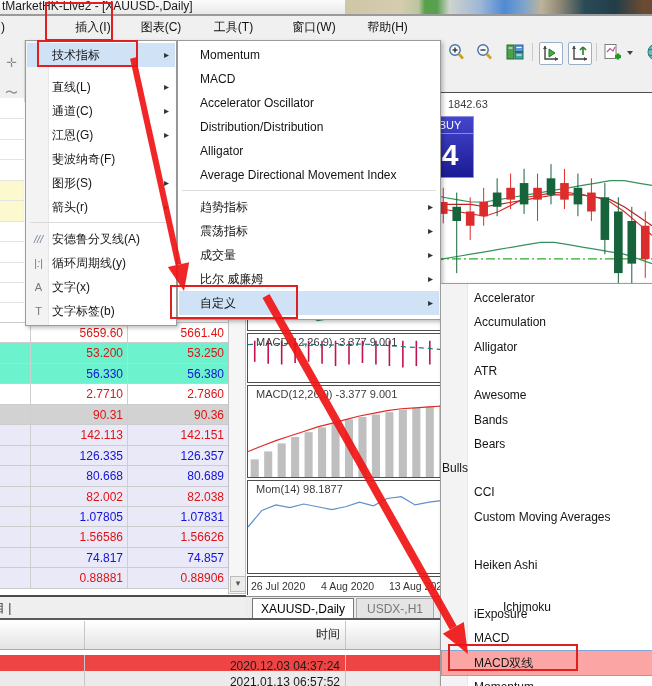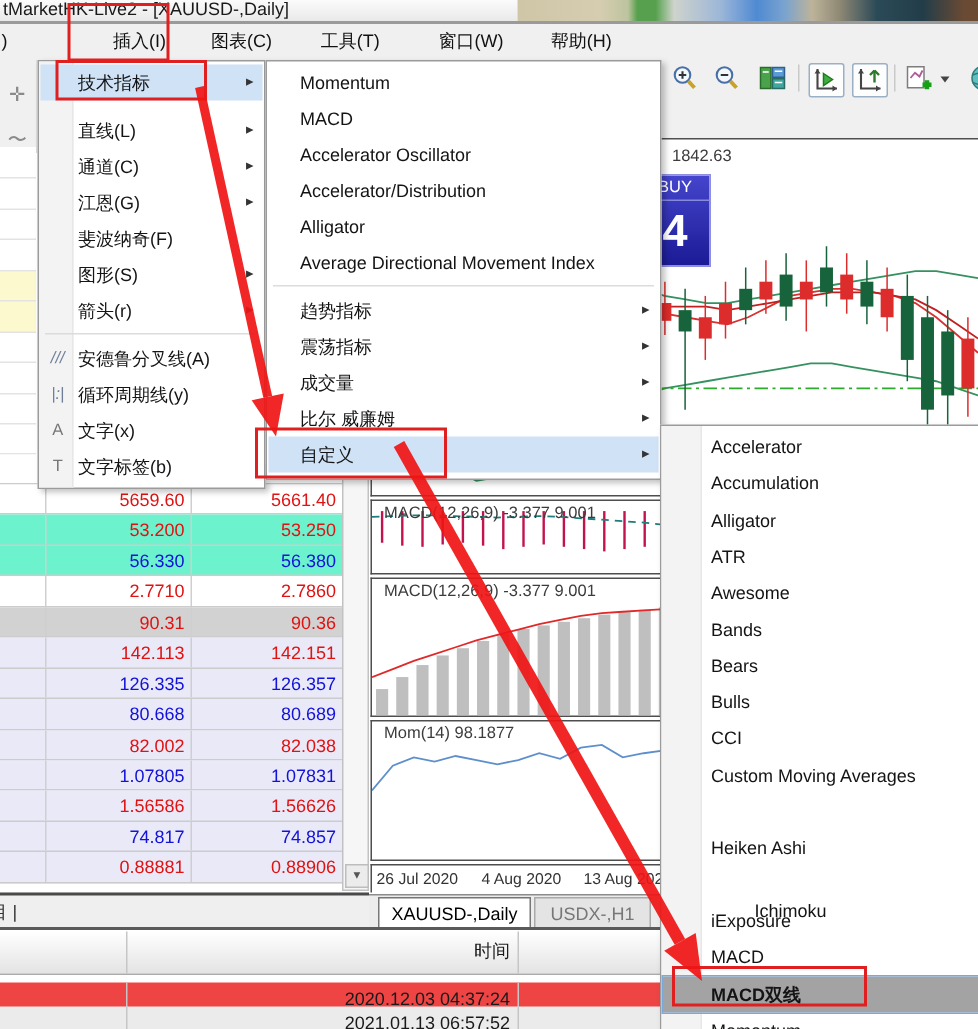--- a/index.html
+++ b/index.html
@@ -60,21 +60,21 @@
   .bt-cell-time{position:absolute;left:84px;width:256px;text-align:right;font-size:12px;line-height:22px;color:#1a1a1a;}
   .bt-div{position:absolute;top:0;bottom:0;width:1px;background:#c6c6c6;}
   .bt-head .bt-cell-time{line-height:27px;}
   
   .menu{position:absolute;background:#fff;border:1px solid #9b9b9b;box-shadow:2px 2px 4px rgba(0,0,0,.25);z-index:10;}
   .menu.gutter::before{content:"";position:absolute;left:0;top:0;bottom:0;width:22px;background:#f3f3f3;border-right:1px solid #e7e7e7;}
   .menu.gutter-wide::before{content:"";position:absolute;left:0;top:0;bottom:0;width:26px;background:#f3f3f3;border-right:1px solid #e7e7e7;}
   .mi{position:absolute;left:1px;right:1px;cursor:default;white-space:nowrap;color:#141414;}
   .mi .mi-label{position:relative;}
   .mi.hl{background:#cfe2f6;}
-  .mi.boxed{background:#a3a3a3;outline:1px solid #7da7d8;font-weight:bold;}
+  .mi.boxed{background:#fca5a5;outline:1px solid #7da7d8;}
   .mi-arrow{position:absolute;right:6px;color:#333;font-size:10px;}
   .mi-icon{position:absolute;left:3px;width:17px;text-align:center;color:#6f7f9a;font-size:11px;font-style:italic;}
   .mi-icon.plain{font-style:normal;color:#777;}
   .menu-separator{position:absolute;left:4px;right:4px;height:1px;background:#dcdcdc;}
   
   #annot{position:absolute;left:0;top:0;z-index:30;pointer-events:none;}
 </style>
 </head>
 <body>
 
@@ -439,39 +439,39 @@
       <div class="menu-separator" style="top: 181px;"></div>
       <div class="mi" style="top: 186px; height: 24px; line-height: 24px;"><span class="mi-icon">///</span><span class="mi-label" style="padding-left: 25px;">安德鲁分叉线(A)</span></div>
       <div class="mi" style="top: 210px; height: 24px; line-height: 24px;"><span class="mi-icon">|:|</span><span class="mi-label" style="padding-left: 25px; margin-top: 16px;">循环周期线(y)</span></div>
       <div class="mi" style="top: 234px; height: 24px; line-height: 24px;"><span class="mi-icon plain">A</span><span class="mi-label" style="padding-left: 25px;">文字(x)</span></div>
       <div class="mi" style="top: 258px; height: 24px; line-height: 24px;"><span class="mi-icon plain">T</span><span class="mi-label" style="padding-left: 25px;">文字标签(b)</span></div>
     </div>
   <div class="menu" id="menu-indicators" style="left:177px;top:40px;width:262px;height:278px">
       <div class="mi" style="top: 2px; height: 24px; line-height: 24px;"><span class="mi-label" style="padding-left: 21px;">Momentum</span></div>
       <div class="mi" style="top: 26px; height: 24px; line-height: 24px;"><span class="mi-label" style="padding-left: 21px;">MACD</span></div>
       <div class="mi" style="top: 50px; height: 24px; line-height: 24px;"><span class="mi-label" style="padding-left: 21px;">Accelerator Oscillator</span></div>
-      <div class="mi" style="top: 74px; height: 24px; line-height: 24px;"><span class="mi-label" style="padding-left: 21px;">Accelerator/Distribution</span></div>
+      <div class="mi" style="top: 74px; height: 24px; line-height: 24px;"><span class="mi-label" style="padding-left: 21px;">Distribution/Distribution</span></div>
       <div class="mi" style="top: 98px; height: 24px; line-height: 24px;"><span class="mi-label" style="padding-left: 21px;">Alligator</span></div>
       <div class="mi" style="top: 122px; height: 24px; line-height: 24px;"><span class="mi-label" style="padding-left: 21px;">Average Directional Movement Index</span></div>
       <div class="menu-separator" style="top: 149px;"></div>
       <div class="mi" style="top: 154px; height: 24px; line-height: 24px;"><span class="mi-label" style="padding-left: 21px;">趋势指标</span><span class="mi-arrow">▸</span></div>
       <div class="mi" style="top: 178px; height: 24px; line-height: 24px;"><span class="mi-label" style="padding-left: 21px;">震荡指标</span><span class="mi-arrow">▸</span></div>
       <div class="mi" style="top: 202px; height: 24px; line-height: 24px;"><span class="mi-label" style="padding-left: 21px;">成交量</span><span class="mi-arrow">▸</span></div>
       <div class="mi" style="top: 226px; height: 24px; line-height: 24px;"><span class="mi-label" style="padding-left: 21px;">比尔 威廉姆</span><span class="mi-arrow">▸</span></div>
       <div class="mi hl" style="top: 250px; height: 24px; line-height: 24px;"><span class="mi-label" style="padding-left: 21px;">自定义</span><span class="mi-arrow">▸</span></div>
     </div>
   <div class="menu gutter-wide" id="menu-custom" style="left:440px;top:283px;width:212px;height:420px">
       <div class="mi" style="top: 2px; height: 24.3px; line-height: 24.3px;"><span class="mi-label" style="padding-left: 32px;">Accelerator</span></div>
       <div class="mi" style="top: 26.3px; height: 24.3px; line-height: 24.3px;"><span class="mi-label" style="padding-left: 32px;">Accumulation</span></div>
       <div class="mi" style="top: 50.6px; height: 24.3px; line-height: 24.3px;"><span class="mi-label" style="padding-left: 32px;">Alligator</span></div>
       <div class="mi" style="top: 74.9px; height: 24.3px; line-height: 24.3px;"><span class="mi-label" style="padding-left: 32px;">ATR</span></div>
       <div class="mi" style="top: 99.2px; height: 24.3px; line-height: 24.3px;"><span class="mi-label" style="padding-left: 32px;">Awesome</span></div>
       <div class="mi" style="top: 123.5px; height: 24.3px; line-height: 24.3px;"><span class="mi-label" style="padding-left: 32px;">Bands</span></div>
       <div class="mi" style="top: 147.8px; height: 24.3px; line-height: 24.3px;"><span class="mi-label" style="padding-left: 32px;">Bears</span></div>
-      <div class="mi" style="top: 172.1px; height: 24.3px; line-height: 24.3px;"><span class="mi-label" style="padding-left: 32px;">Bulls</span></div>
+      <div class="mi" style="top: 172.1px; height: 24.3px; line-height: 24.3px;"><span class="mi-label" style="">Bulls</span></div>
       <div class="mi" style="top: 196.4px; height: 24.3px; line-height: 24.3px;"><span class="mi-label" style="padding-left: 32px;">CCI</span></div>
       <div class="mi" style="top: 220.7px; height: 24.3px; line-height: 24.3px;"><span class="mi-label" style="padding-left: 32px;">Custom Moving Averages</span></div>
       <div class="mi" style="top: 269.3px; height: 24.3px; line-height: 24.3px;"><span class="mi-label" style="padding-left: 32px;">Heiken Ashi</span></div>
       <div class="mi" style="top: 311px; height: 24.3px; line-height: 24.3px; padding-left: 29px;"><span class="mi-label" style="padding-left: 32px;">Ichimoku</span></div>
       <div class="mi" style="top: 317.9px; height: 24.3px; line-height: 24.3px;"><span class="mi-label" style="padding-left: 32px;">iExposure</span></div>
       <div class="mi" style="top: 342.2px; height: 24.3px; line-height: 24.3px;"><span class="mi-label" style="padding-left: 32px;">MACD</span></div>
       <div class="mi hl boxed" style="top: 366.5px; height: 24.3px; line-height: 24.3px;"><span class="mi-label" style="padding-left: 32px;">MACD双线</span></div>
       <div class="mi" style="top: 390.8px; height: 24.3px; line-height: 24.3px;"><span class="mi-label" style="padding-left: 32px;">Momentum</span></div>
     </div>
 

